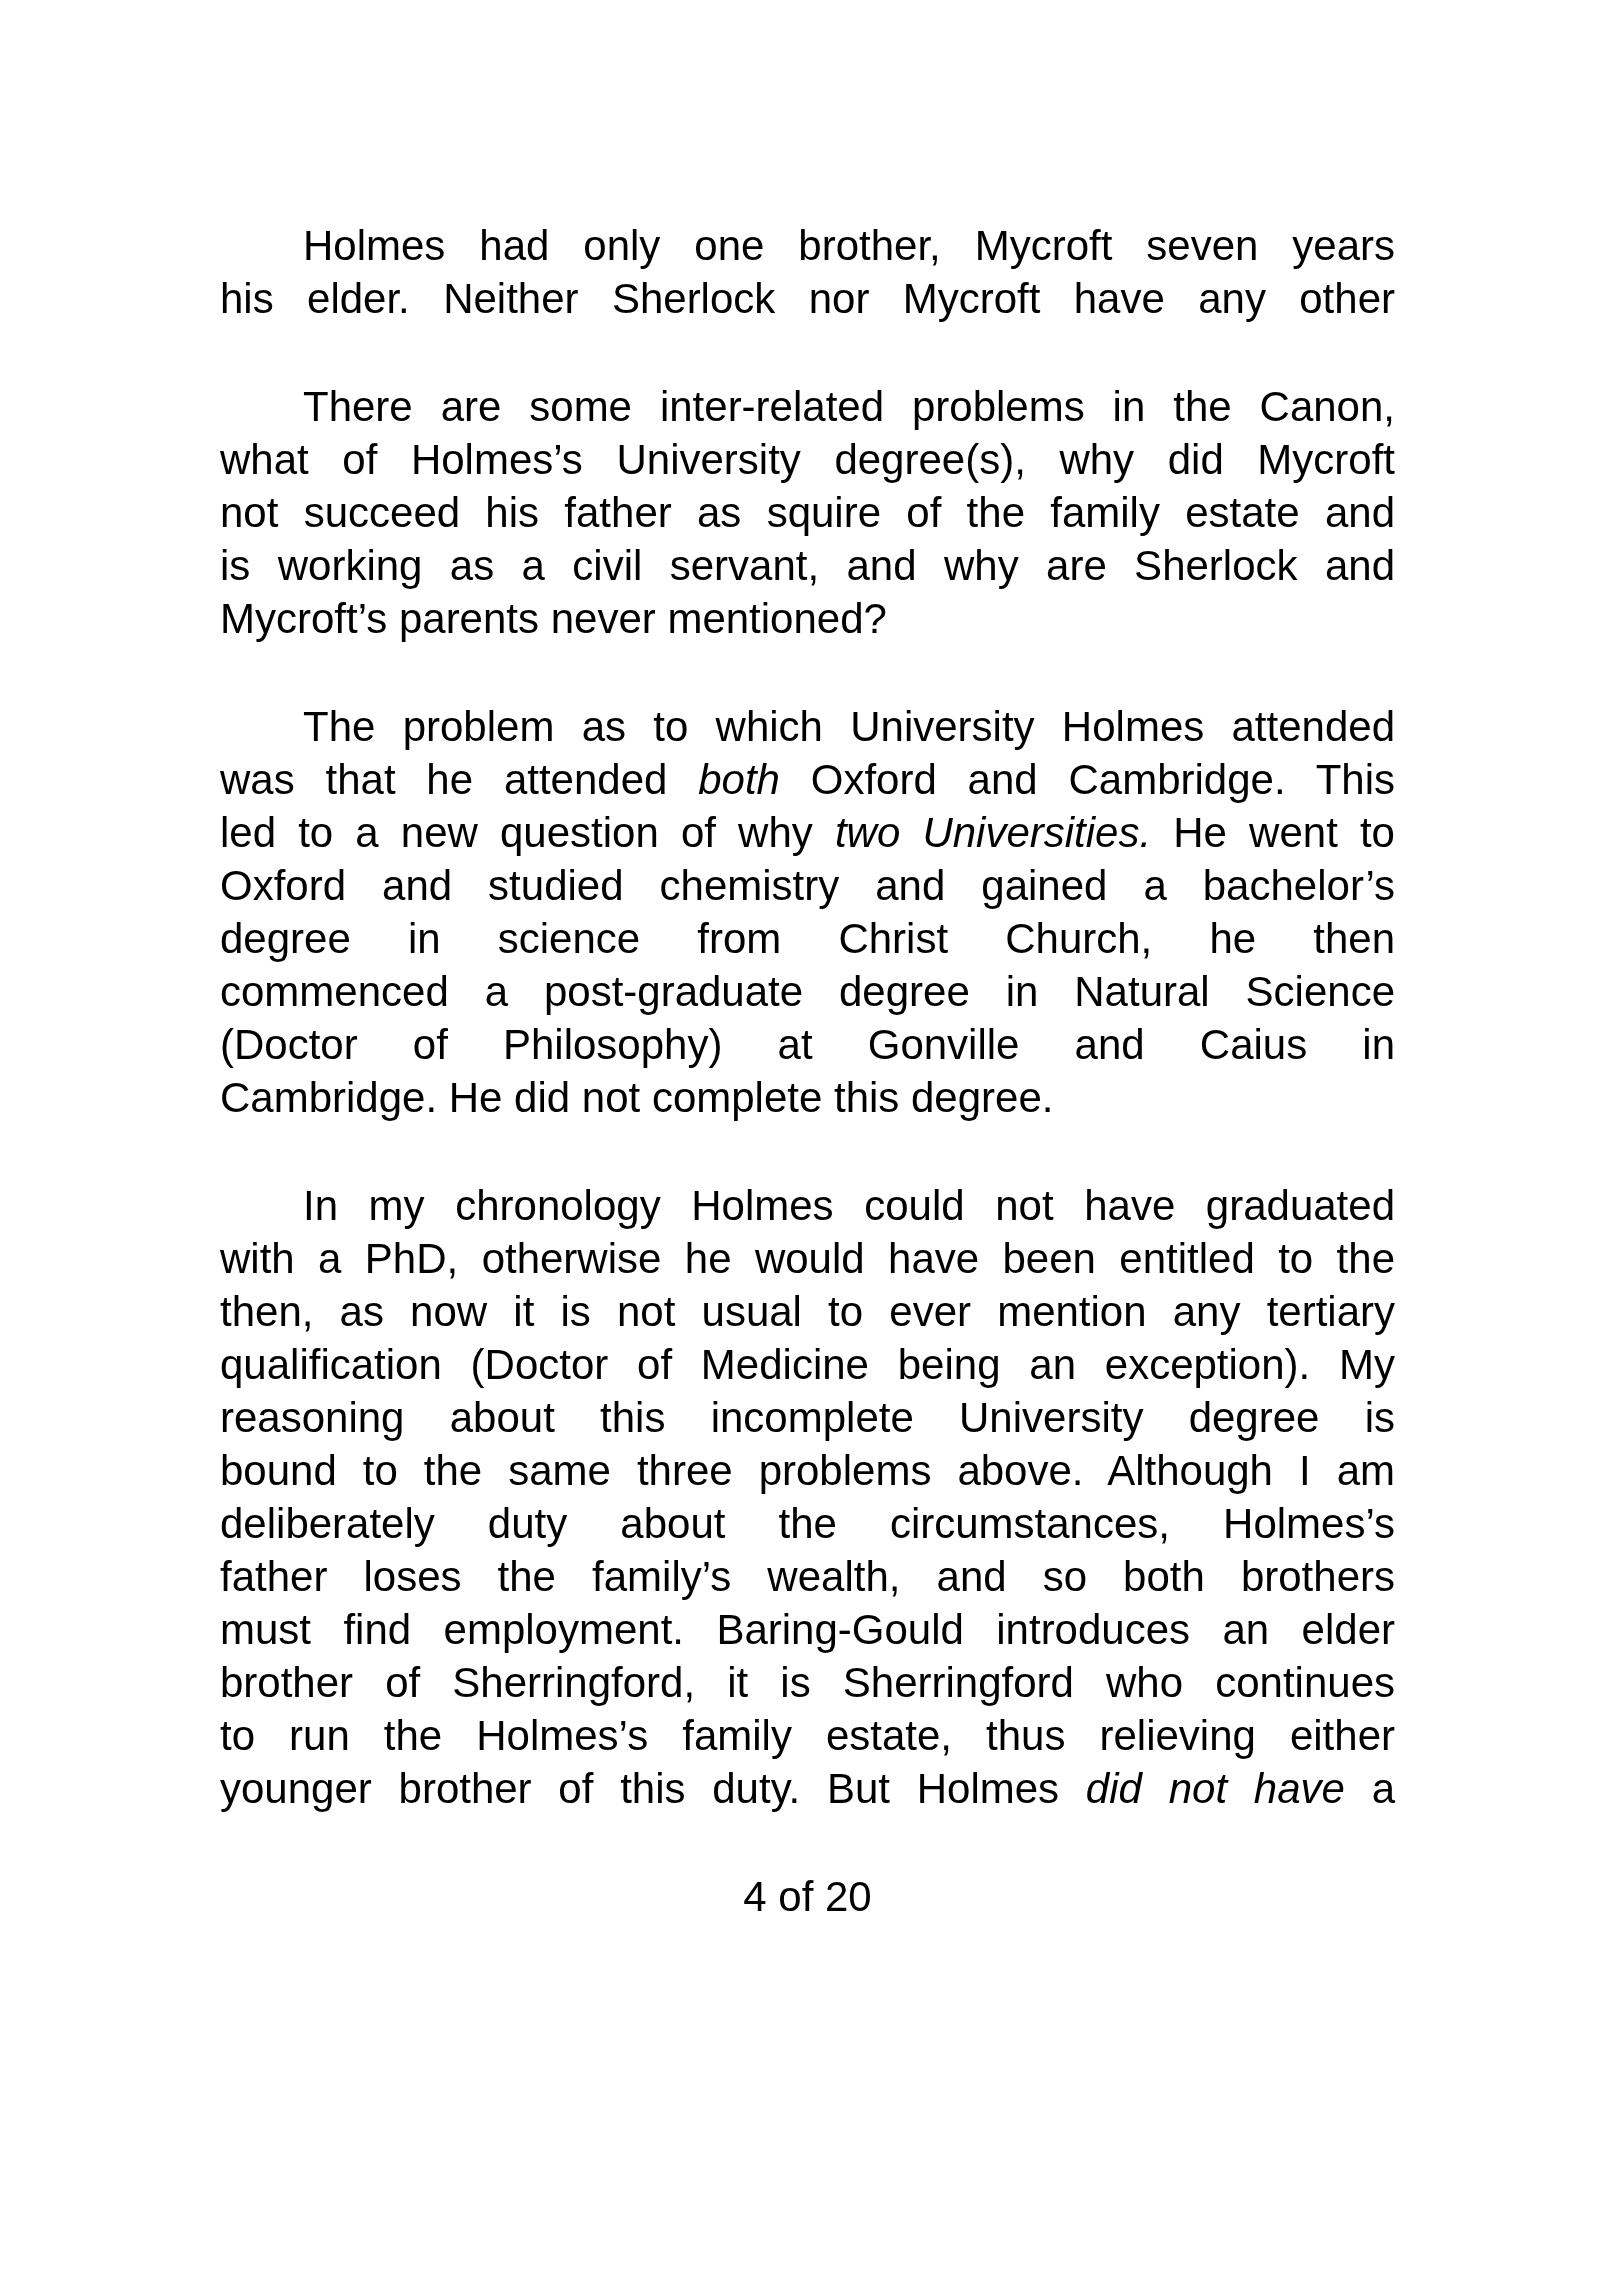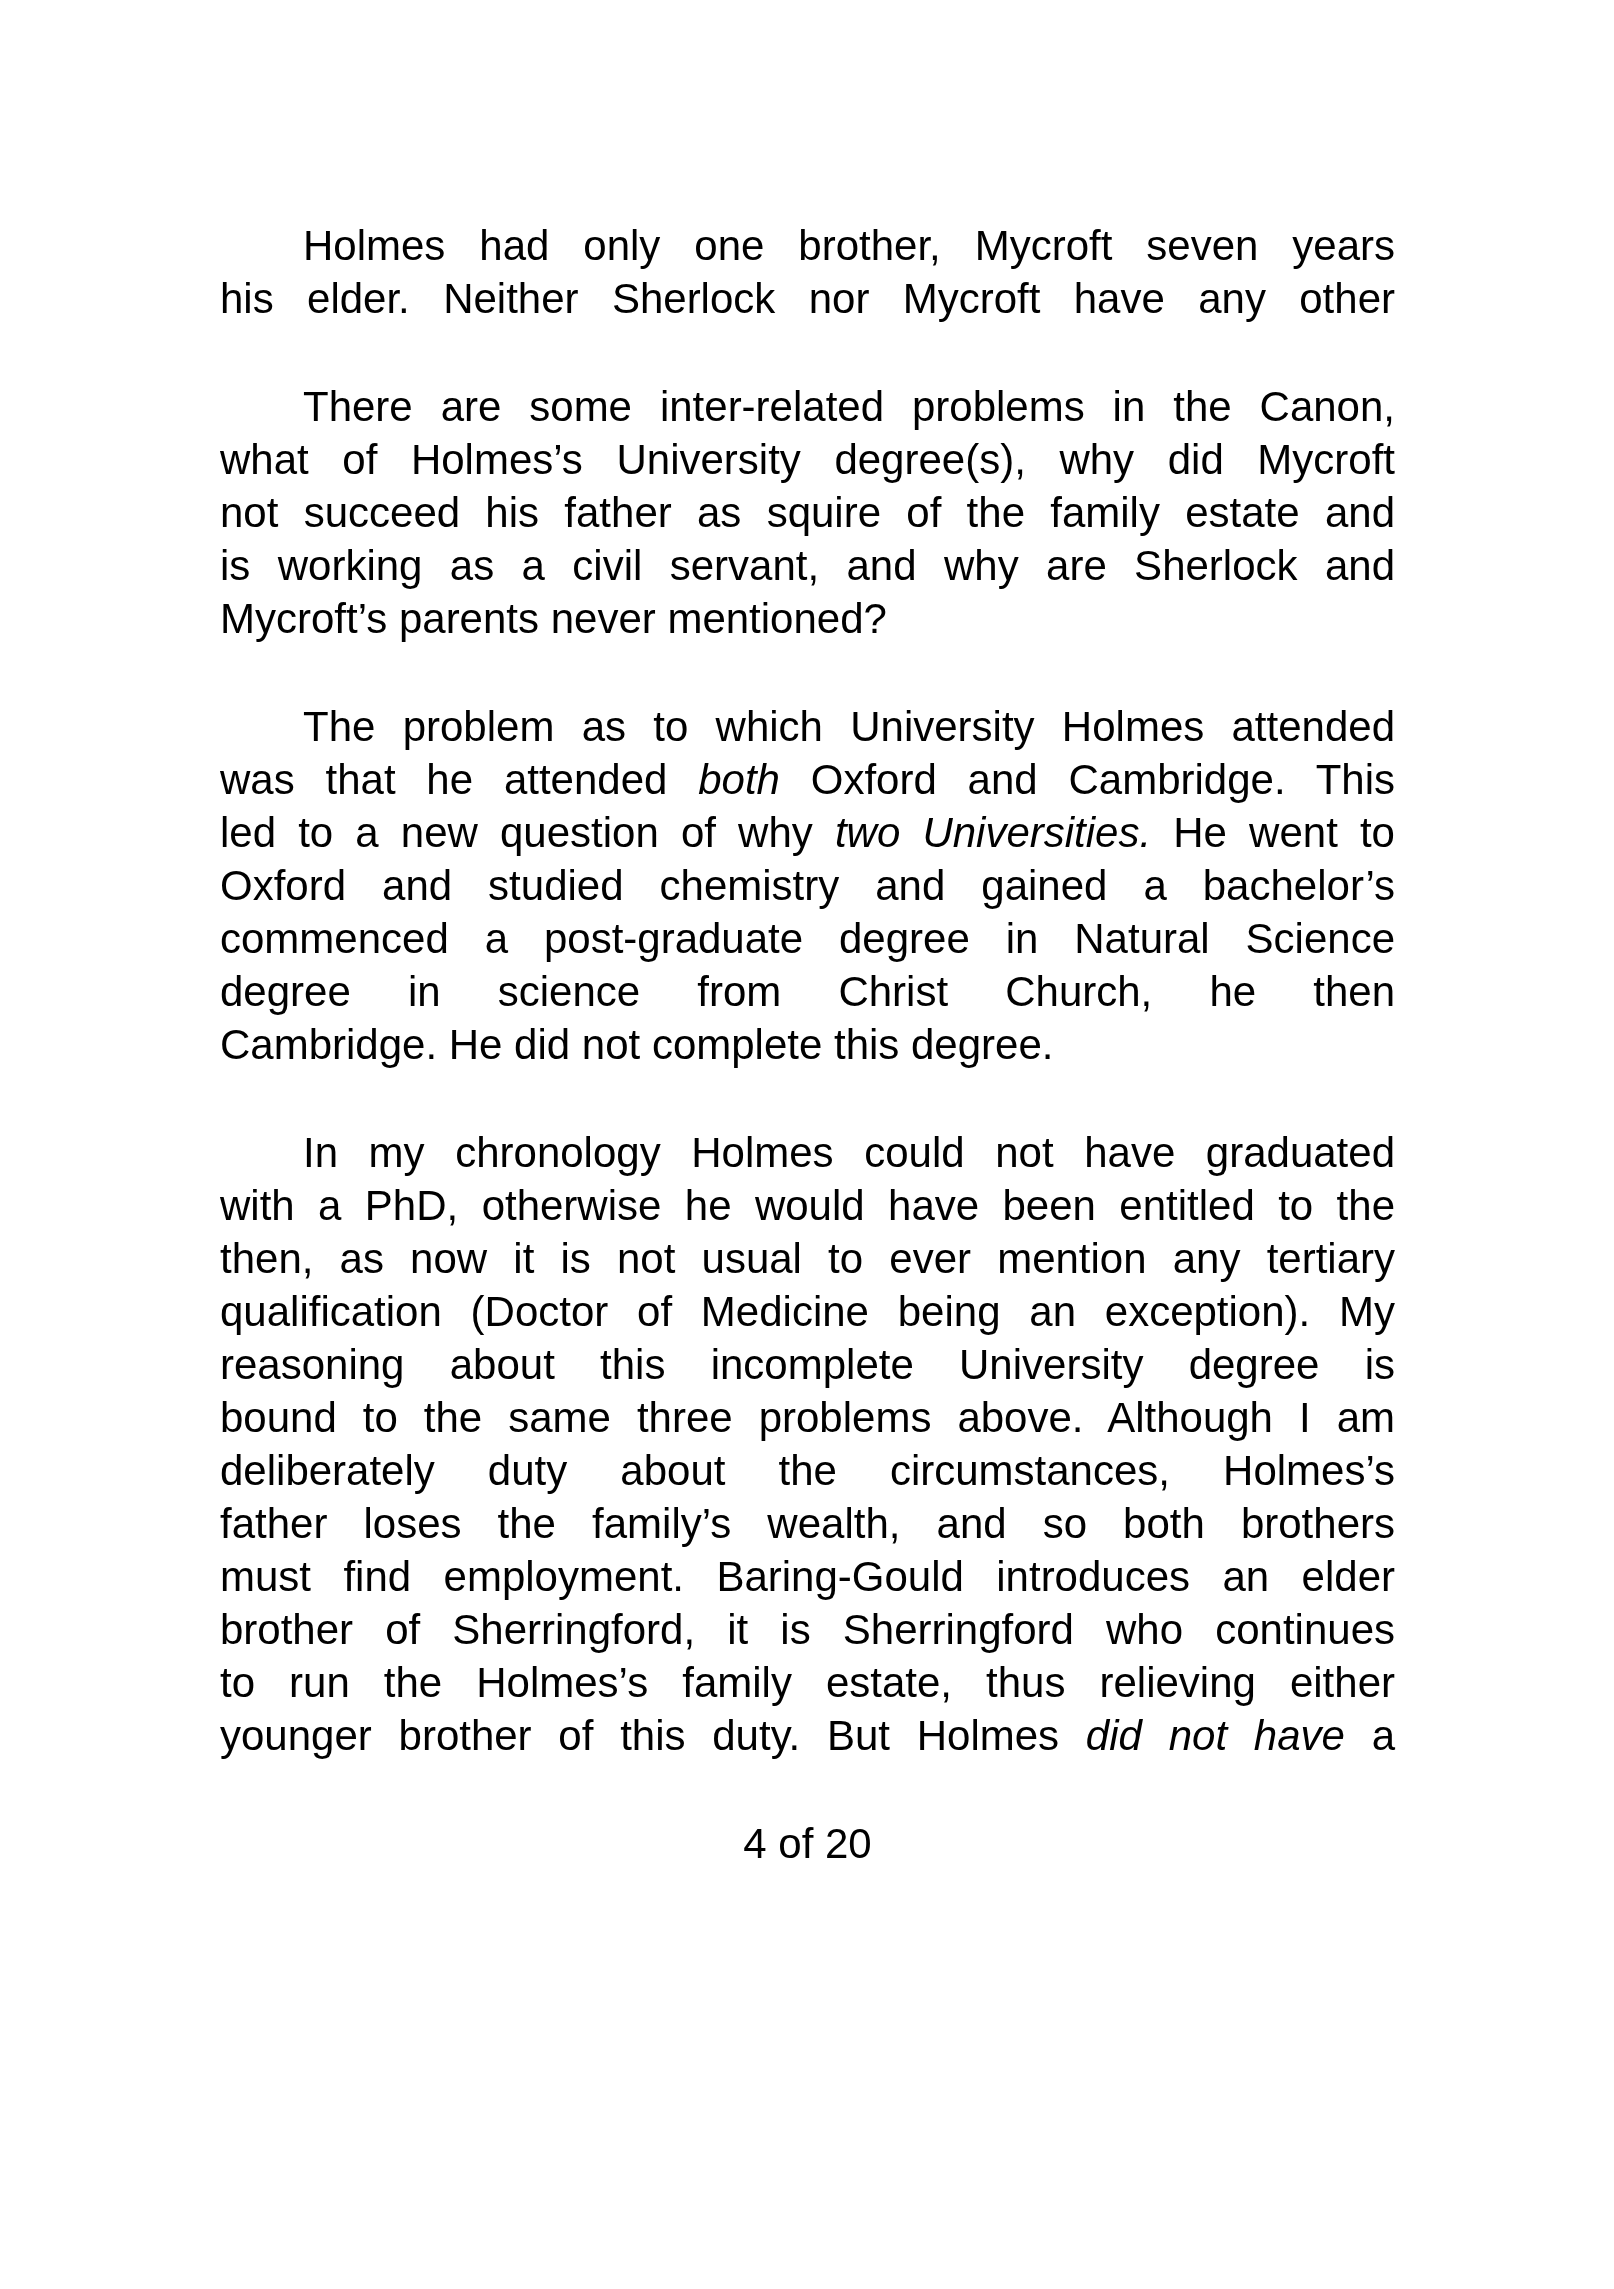--- a/index.html
+++ b/index.html
@@ -62,22 +62,23 @@
           <div class="line j"><span>what of Holmes’s University degree(s), why did Mycroft</span></div>
           <div class="line j"><span>not succeed his father as squire of the family estate and</span></div>
           <div class="line j"><span>is working as a civil servant, and why are Sherlock and</span></div>
           <div class="line"><span>Mycroft’s parents never mentioned?</span></div>
         </div>
         <div class="paragraph">
           <div class="line j first"><span>The problem as to which University Holmes attended</span></div>
           <div class="line j"><span>was that he attended </span><span class="it">both</span><span> Oxford and Cambridge. This</span></div>
           <div class="line j"><span>led to a new question of why </span><span class="it">two Universities.</span><span> He went to</span></div>
           <div class="line j"><span>Oxford and studied chemistry and gained a bachelor’s</span></div>
+          <div class="line j"><span>degree in science from Christ Church, he then</span></div>
           <div class="line j"><span>commenced a post-graduate degree in Natural Science</span></div>
-          <div class="line j"><span>degree in science from Christ Church, he then</span></div>
+          <div class="line j"><span>(Doctor of Philosophy) at Gonville and Caius in</span></div>
           <div class="line"><span>Cambridge. He did not complete this degree.</span></div>
         </div>
         <div class="paragraph">
           <div class="line j first"><span>In my chronology Holmes could not have graduated</span></div>
           <div class="line j"><span>with a PhD, otherwise he would have been entitled to the</span></div>
           <div class="line j"><span>then, as now it is not usual to ever mention any tertiary</span></div>
           <div class="line j"><span>qualification (Doctor of Medicine being an exception). My</span></div>
           <div class="line j"><span>reasoning about this incomplete University degree is</span></div>
           <div class="line j"><span>bound to the same three problems above. Although I am</span></div>
           <div class="line j"><span>deliberately duty about the circumstances, Holmes’s</span></div>

